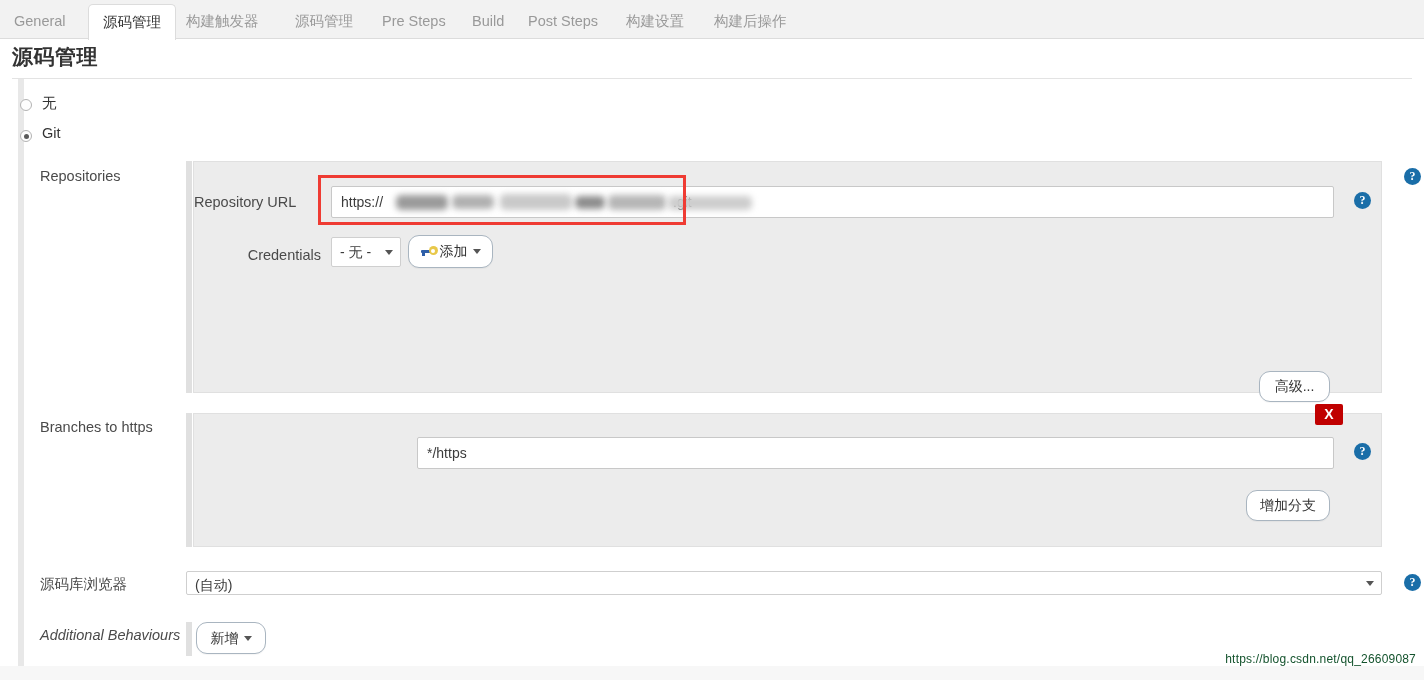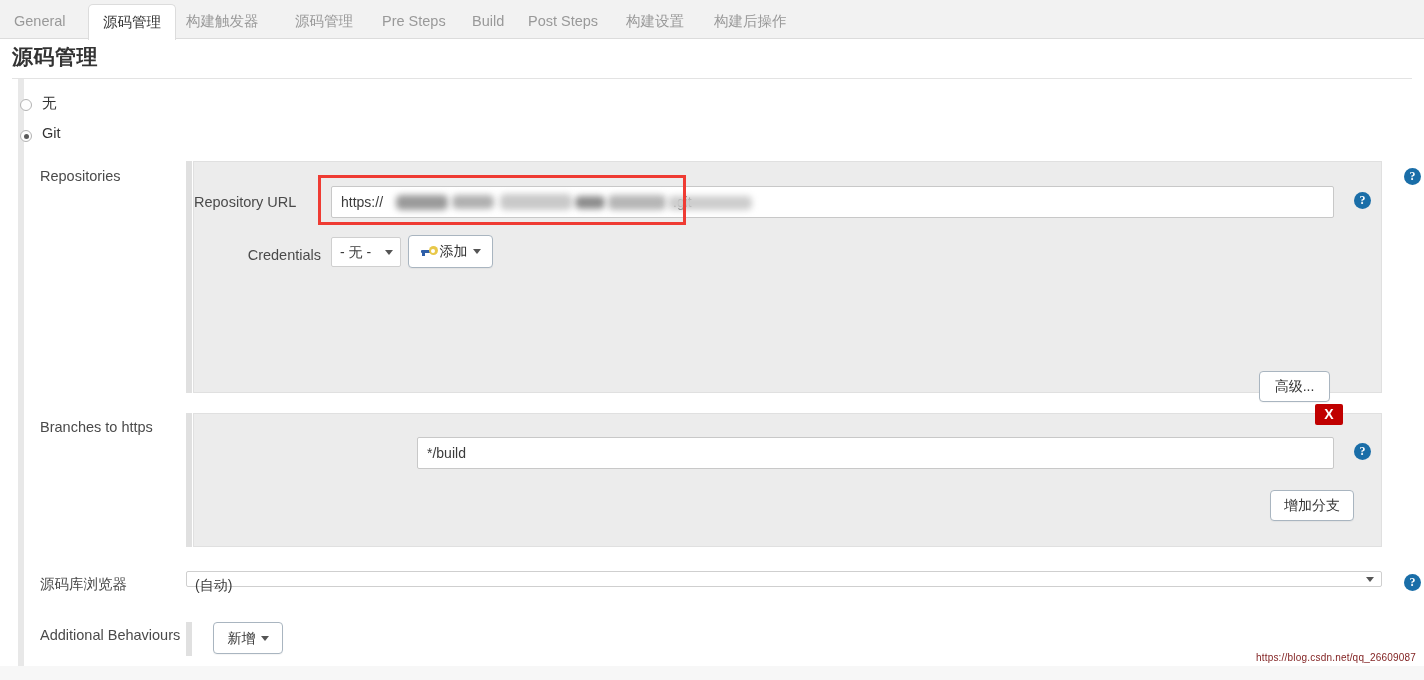--- a/index.html
+++ b/index.html
@@ -134,21 +134,21 @@
     border-left: 4px solid transparent;
     border-right: 4px solid transparent;
     border-top: 5px solid #555;
   }
 
   
   .btn {
     position: absolute;
     background: #ffffff;
     border: 1px solid #a9b5c0;
-    border-radius: 4px;
+    border-radius: 11px;
     font-size: 14px; color: #333;
     text-align: center;
     white-space: nowrap;
     cursor: pointer;
     box-shadow: 0 1px 1px rgba(0,0,0,.04);
   }
   .btn .caret {
     display: inline-block;
     width: 0; height: 0;
     margin-left: 5px;
@@ -216,22 +216,22 @@
   }
 
   
   .footer-strip {
     position: absolute; left: 0; top: 666px;
     width: 1424px; height: 14px;
     background: #f7f7f7;
   }
   .watermark {
     position: absolute; right: 8px; top: 652px;
-    font-size: 10px;
-    color: #7f1d1d;
+    font-size: 12px;
+    color: #14532d;
     white-space: nowrap;
     letter-spacing: .2px;
   }
 </style>
 </head>
 <body>
 
 <div class="tabbar">
   <div class="tab" style="left:0;">General</div>
   <div class="tab active" style="left:88px;">源码管理</div>
@@ -301,43 +301,43 @@
 
   <div class="help" style="left:1404px; top:89px;">?</div>
 
   <div class="sec-label" style="left:40px; top:340px;">Branches to https</div>
 
   <div class="sec-accent" style="left:186px; top:334px; height:134px;"></div>
 
   <div class="sec-panel" style="left:193px; top:334px; width:1189px; height:134px;">
 
 
-    <div class="tinput" style="left:223px; top:23px; width:917px; height:32px;">*/build</div>
+    <div class="tinput" style="left:223px; top:23px; width:917px; height:32px;">*/https</div>
 
     <div class="xbtn" style="left:1121px; top:-10px;">X</div>
 
     <div class="help" style="left:1160px; top:29px;">?</div>
 
-    <div class="btn" style="left:1052px; top:76px; width:84px; height:31px; line-height:29px;margin-left:24px;">增加分支</div>
+    <div class="btn" style="left:1052px; top:76px; width:84px; height:31px; line-height:29px;">增加分支</div>
   </div>
 
   <div class="sec-label" style="left:40px; top:496px;">源码库浏览器</div>
 
-  <div class="sel" style="left:186px; top:492px; width:1196px; height:16px; line-height:26px;">
+  <div class="sel" style="left:186px; top:492px; width:1196px; height:24px; line-height:26px;">
     <span>(自动)</span>
     <span class="caret"></span>
   </div>
 
   <div class="help" style="left:1404px; top:495px;">?</div>
 
-  <div class="sec-label" style="left:40px; top:548px;">Additional Behaviours</div>
+  <div class="sec-label" style="left:40px; top:548px;font-style:italic;">Additional Behaviours</div>
 
   <div class="sec-accent" style="left:186px; top:543px; height:34px;"></div>
 
-  <div class="btn" style="left:196px; top:543px; width:70px; height:32px; line-height:30px;margin-left:17px;">
+  <div class="btn" style="left:196px; top:543px; width:70px; height:32px; line-height:30px;">
     <span>新增</span><span class="caret"></span>
   </div>
 
 </div>
 
 <div class="redbox" style="left:318px; top:175px; width:368px; height:50px;"></div>
 
 <div class="footer-strip"></div>
 <div class="watermark">https://blog.csdn.net/qq_26609087</div>
 

